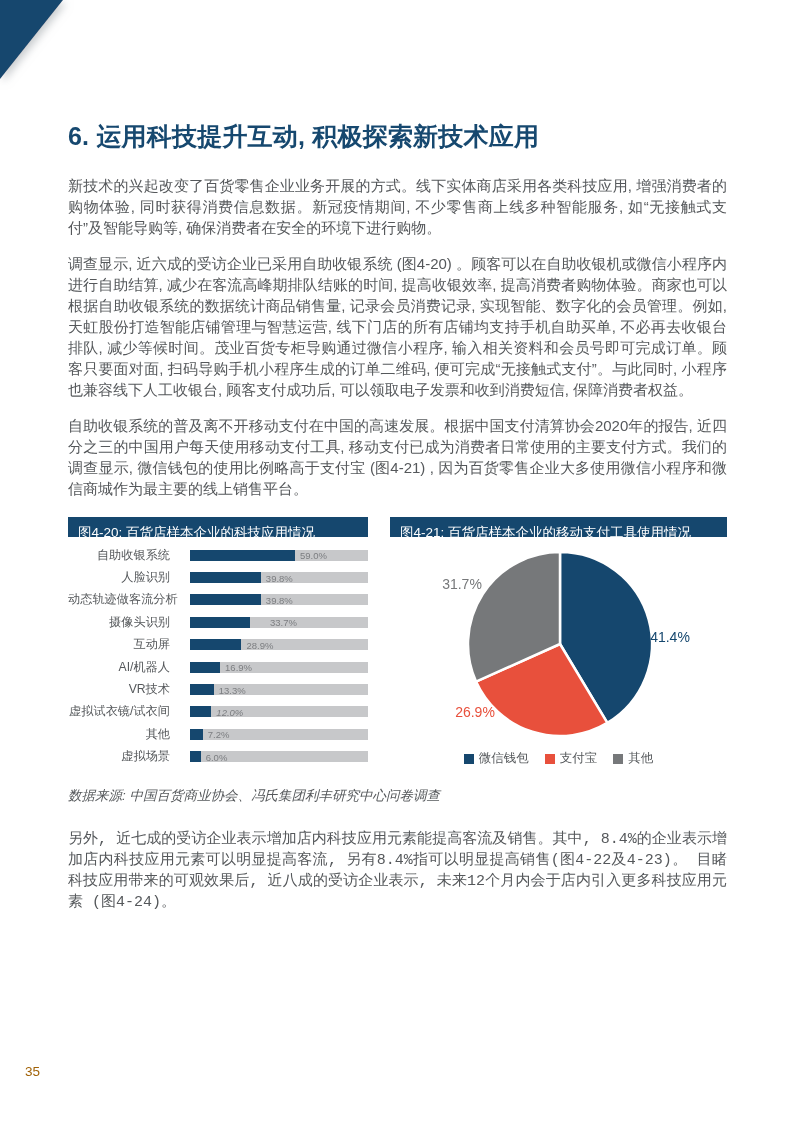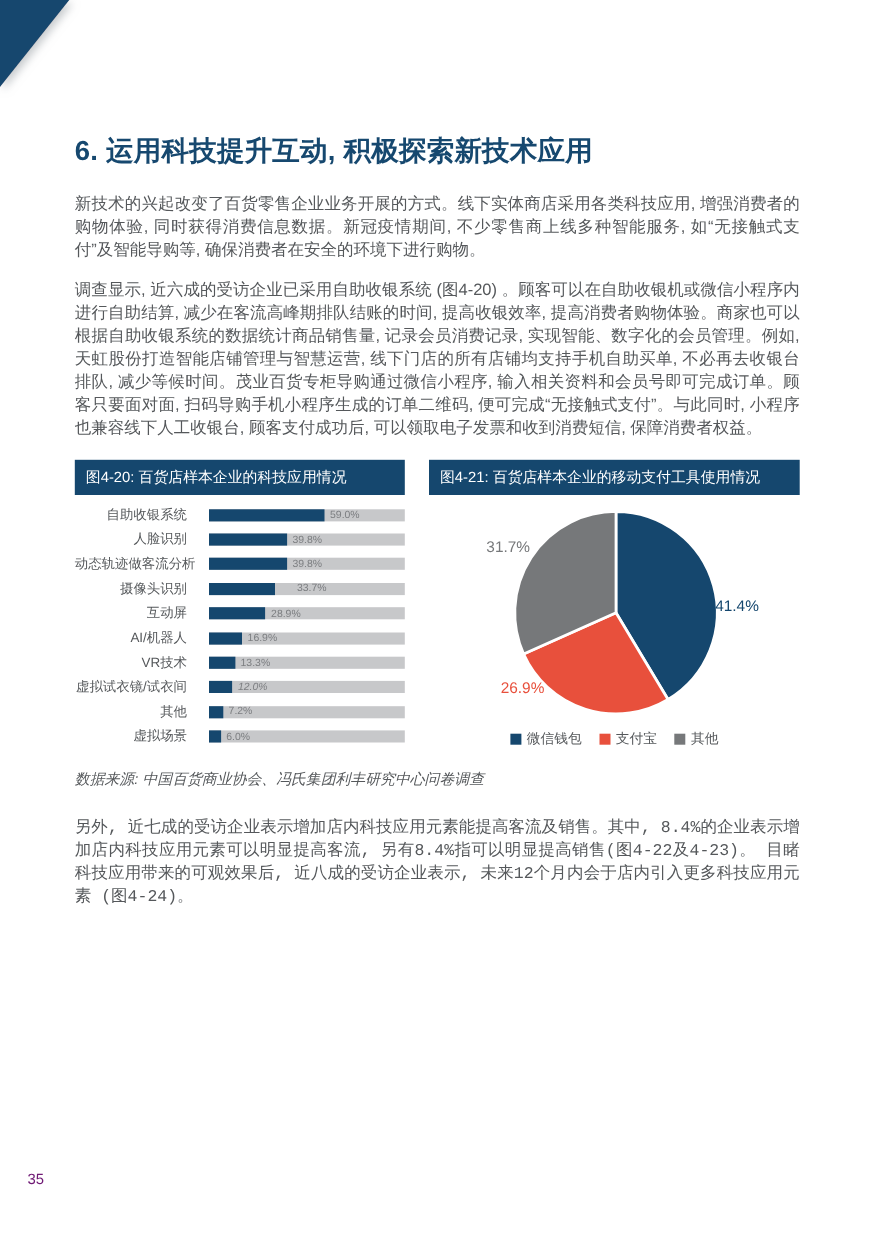--- a/index.html
+++ b/index.html
@@ -13,21 +13,21 @@
   .heading{
     font-size:25px;font-weight:700;color:#16486f;margin:0 0 22px 0;letter-spacing:.2px;
   }
   .para{
     font-size:15px;line-height:21px;color:#55585b;margin:0 0 15px 0;text-align:justify;
   }
   .figures{display:flex;margin-top:18px;}
   .fig-col-left{width:300px;margin-right:22px;flex:none;}
   .fig-col-right{width:337px;flex:none;}
   .fig-header{
-    background:#15476e;color:#ffffff;font-size:13.5px;height:32px;line-height:32px;
+    background:#15476e;color:#ffffff;font-size:13.5px;height:20px;line-height:32px;
     padding:0 10px;box-sizing:border-box;white-space:nowrap;overflow:hidden;
   }
   .bar-chart{margin-top:7px;}
   .bar-row{display:flex;align-items:center;height:22.4px;}
   .bar-label{
     width:122px;flex:none;text-align:right;padding-right:20px;box-sizing:border-box;
     font-size:12.2px;color:#55585b;white-space:nowrap;
   }
   .bar-track{position:relative;flex:1;height:11px;background:#c7c8ca;}
   .bar-fill{position:absolute;left:0;top:0;height:100%;background:#15476e;}
@@ -43,41 +43,42 @@
     display:flex;justify-content:center;align-items:center;gap:16px;
     font-size:12.5px;color:#55585b;
   }
   .legend-item{display:flex;align-items:center;white-space:nowrap;text-align:center;}
   .legend-swatch{width:10px;height:10px;display:inline-block;margin-right:5px;flex:none;}
   .source-note{
     font-style:italic;font-size:13.5px;color:#55585b;margin:10px 0 0 0;
   }
   .closing{margin-top:24px;font-family:Liberation Mono, monospace;}
   .page-number{
-    position:absolute;left:25px;top:1064px;font-size:13.5px;color:#701a75;
+    position:absolute;left:25px;top:1064px;font-size:13.5px;color:#a16207;
   }
 </style>
 </head>
 <body>
 
 <svg class="corner-svg" viewBox="0 0 110 120">
   <defs>
     <filter id="ds" x="-30%" y="-30%" width="200%" height="200%">
       <feDropShadow dx="3" dy="3" stdDeviation="4" flood-color="#9aa0a4" flood-opacity="0.55"></feDropShadow>
     </filter>
   </defs>
   <polygon points="0,0 63,0 0,79" fill="#15476e" filter="url(#ds)"></polygon>
 </svg>
 
 <div class="content">
 
   <h1 class="heading">6. 运用科技提升互动, 积极探索新技术应用</h1>
 
   <p class="para">新技术的兴起改变了百货零售企业业务开展的方式。线下实体商店采用各类科技应用, 增强消费者的购物体验, 同时获得消费信息数据。新冠疫情期间, 不少零售商上线多种智能服务, 如“无接触式支付”及智能导购等, 确保消费者在安全的环境下进行购物。</p>
   <p class="para">调查显示, 近六成的受访企业已采用自助收银系统 (图4-20) 。顾客可以在自助收银机或微信小程序内进行自助结算, 减少在客流高峰期排队结账的时间, 提高收银效率, 提高消费者购物体验。商家也可以根据自助收银系统的数据统计商品销售量, 记录会员消费记录, 实现智能、数字化的会员管理。例如, 天虹股份打造智能店铺管理与智慧运营, 线下门店的所有店铺均支持手机自助买单, 不必再去收银台排队, 减少等候时间。茂业百货专柜导购通过微信小程序, 输入相关资料和会员号即可完成订单。顾客只要面对面, 扫码导购手机小程序生成的订单二维码, 便可完成“无接触式支付”。与此同时, 小程序也兼容线下人工收银台, 顾客支付成功后, 可以领取电子发票和收到消费短信, 保障消费者权益。</p>
+  <p class="para">自助收银系统的普及离不开移动支付在中国的高速发展。根据中国支付清算协会2020年的报告, 近四分之三的中国用户每天使用移动支付工具, 移动支付已成为消费者日常使用的主要支付方式。我们的调查显示, 微信钱包的使用比例略高于支付宝 (图4-21) , 因为百货零售企业大多使用微信小程序和微信商城作为最主要的线上销售平台。</p>
 
   <div class="figures">
 
     <div class="fig-col-left">
       <div class="fig-header">图4-20: 百货店样本企业的科技应用情况</div>
       <div class="bar-chart" id="bar-chart">
           <div class="bar-row">
             <span class="bar-label">自助收银系统</span>
             <div class="bar-track">
               <div class="bar-fill" style="width: 59%; background: rgb(21, 71, 110);"></div>

